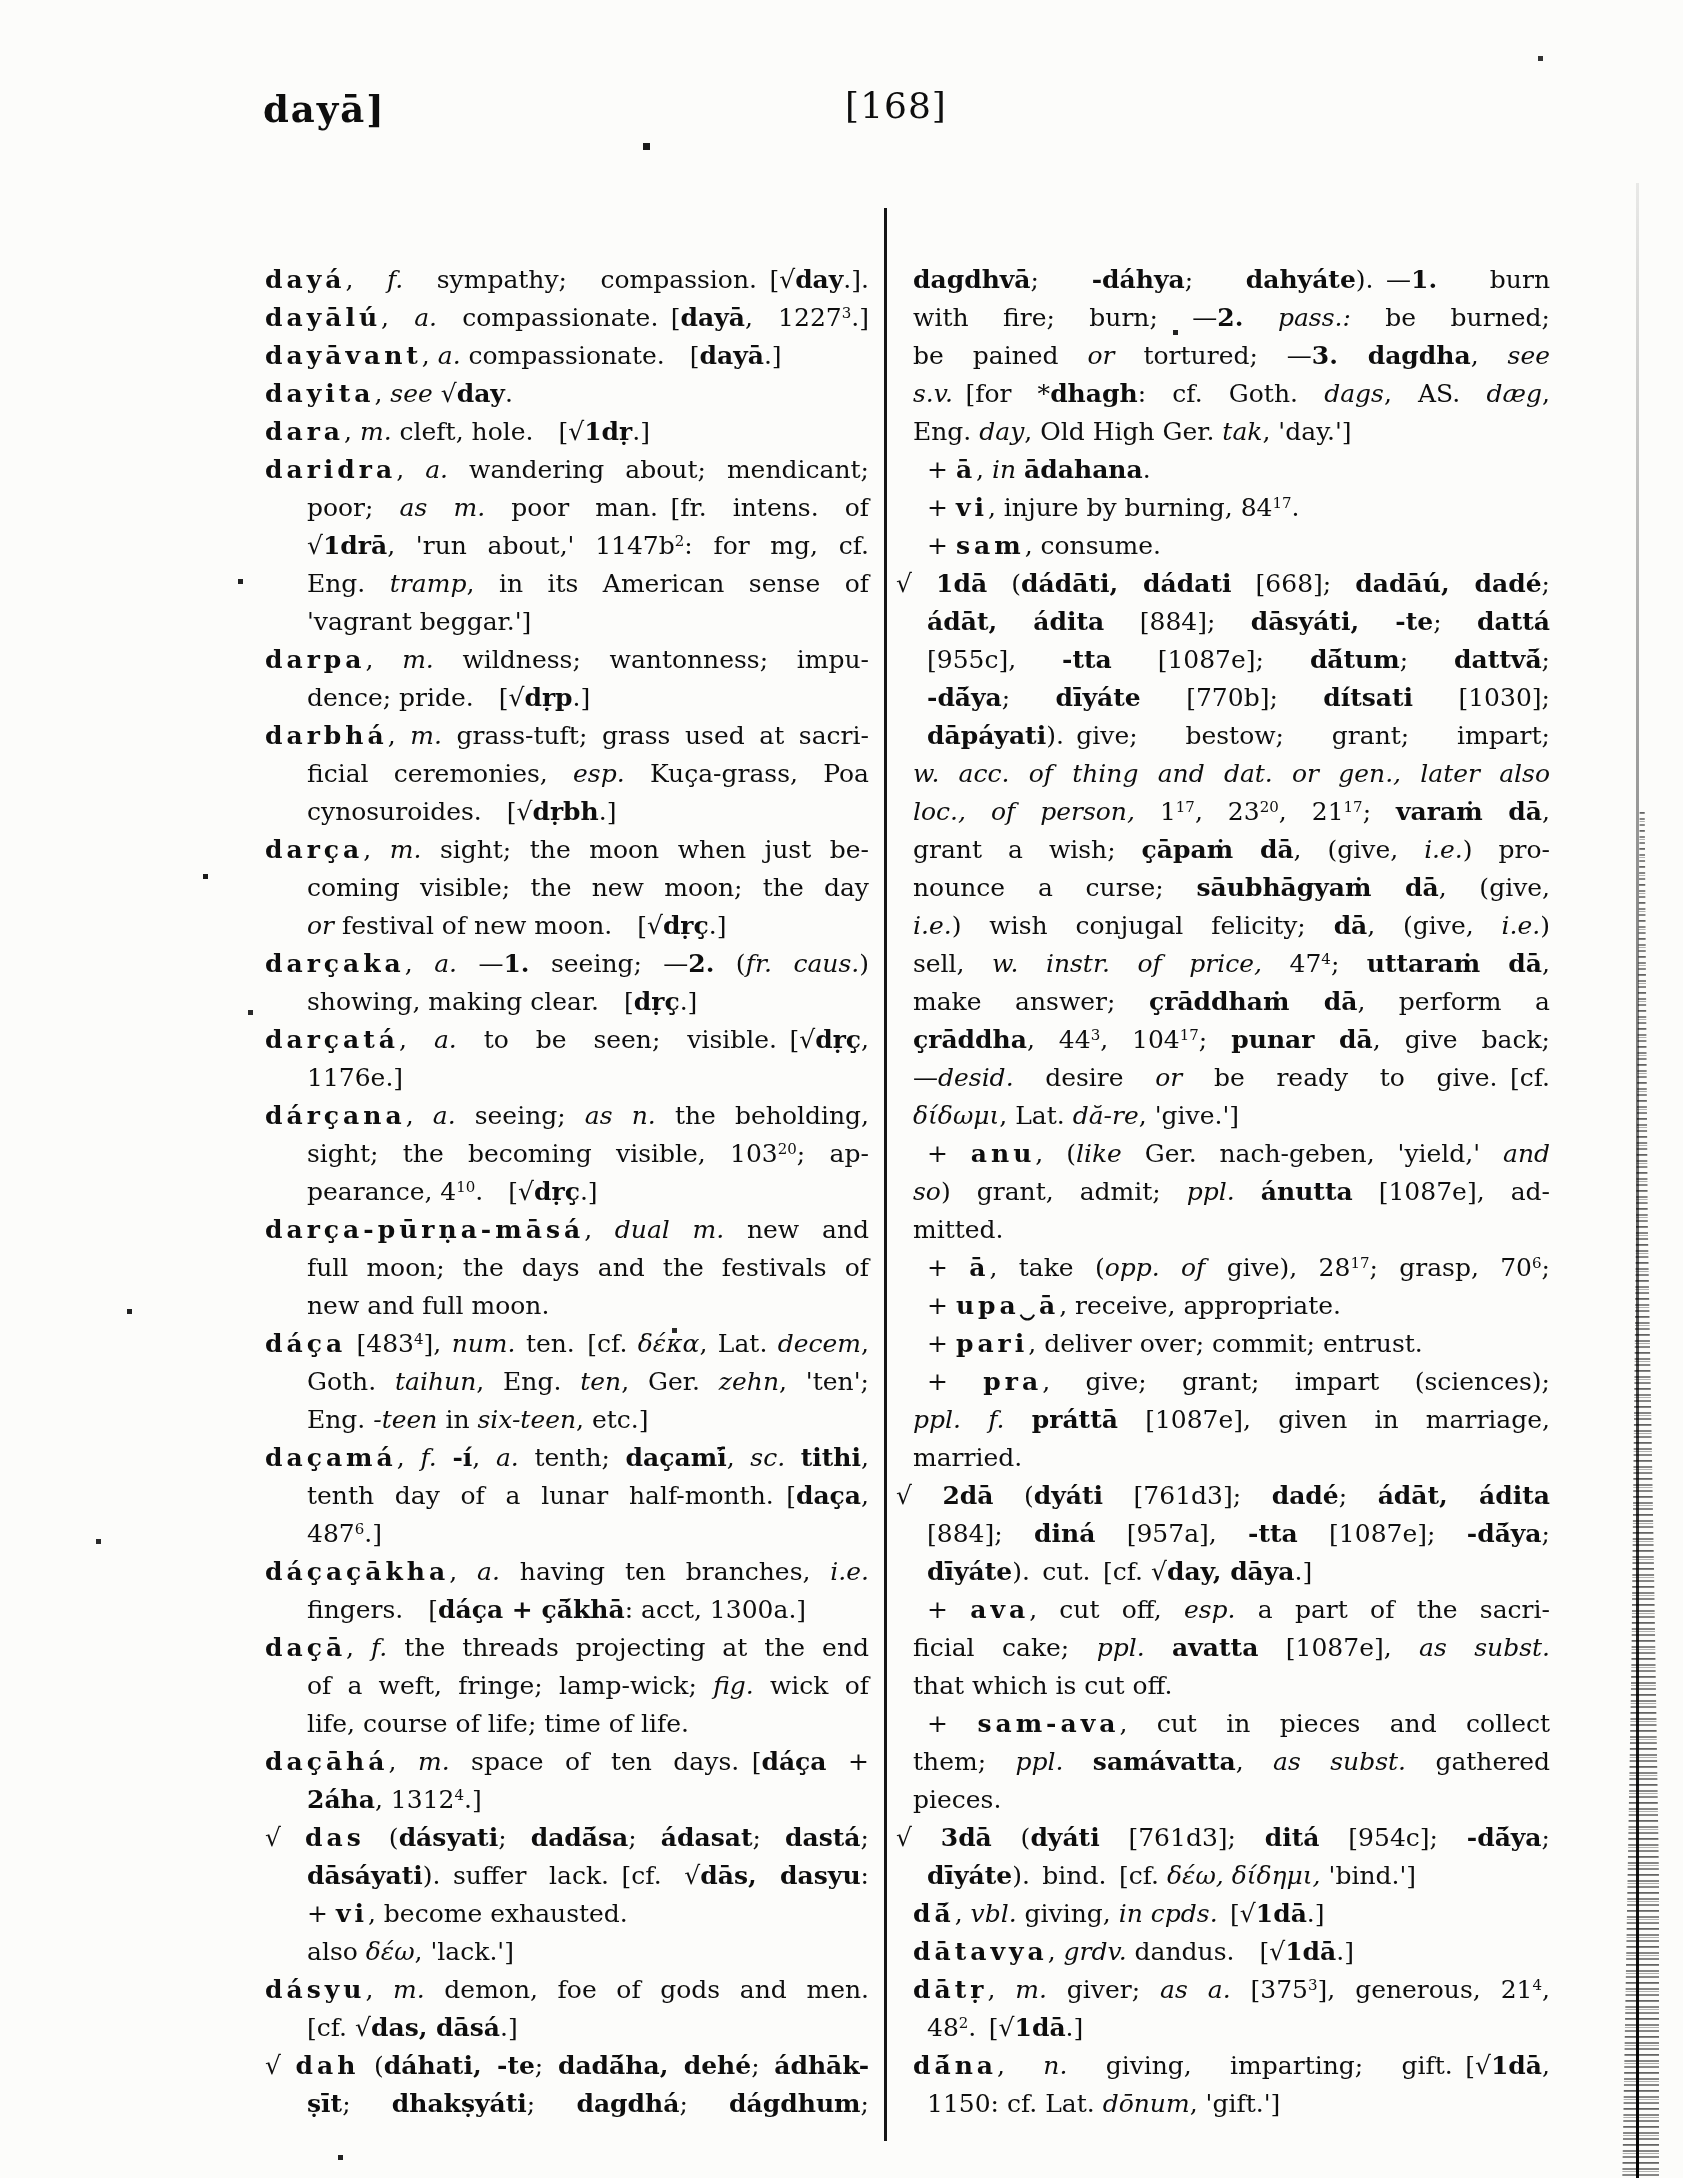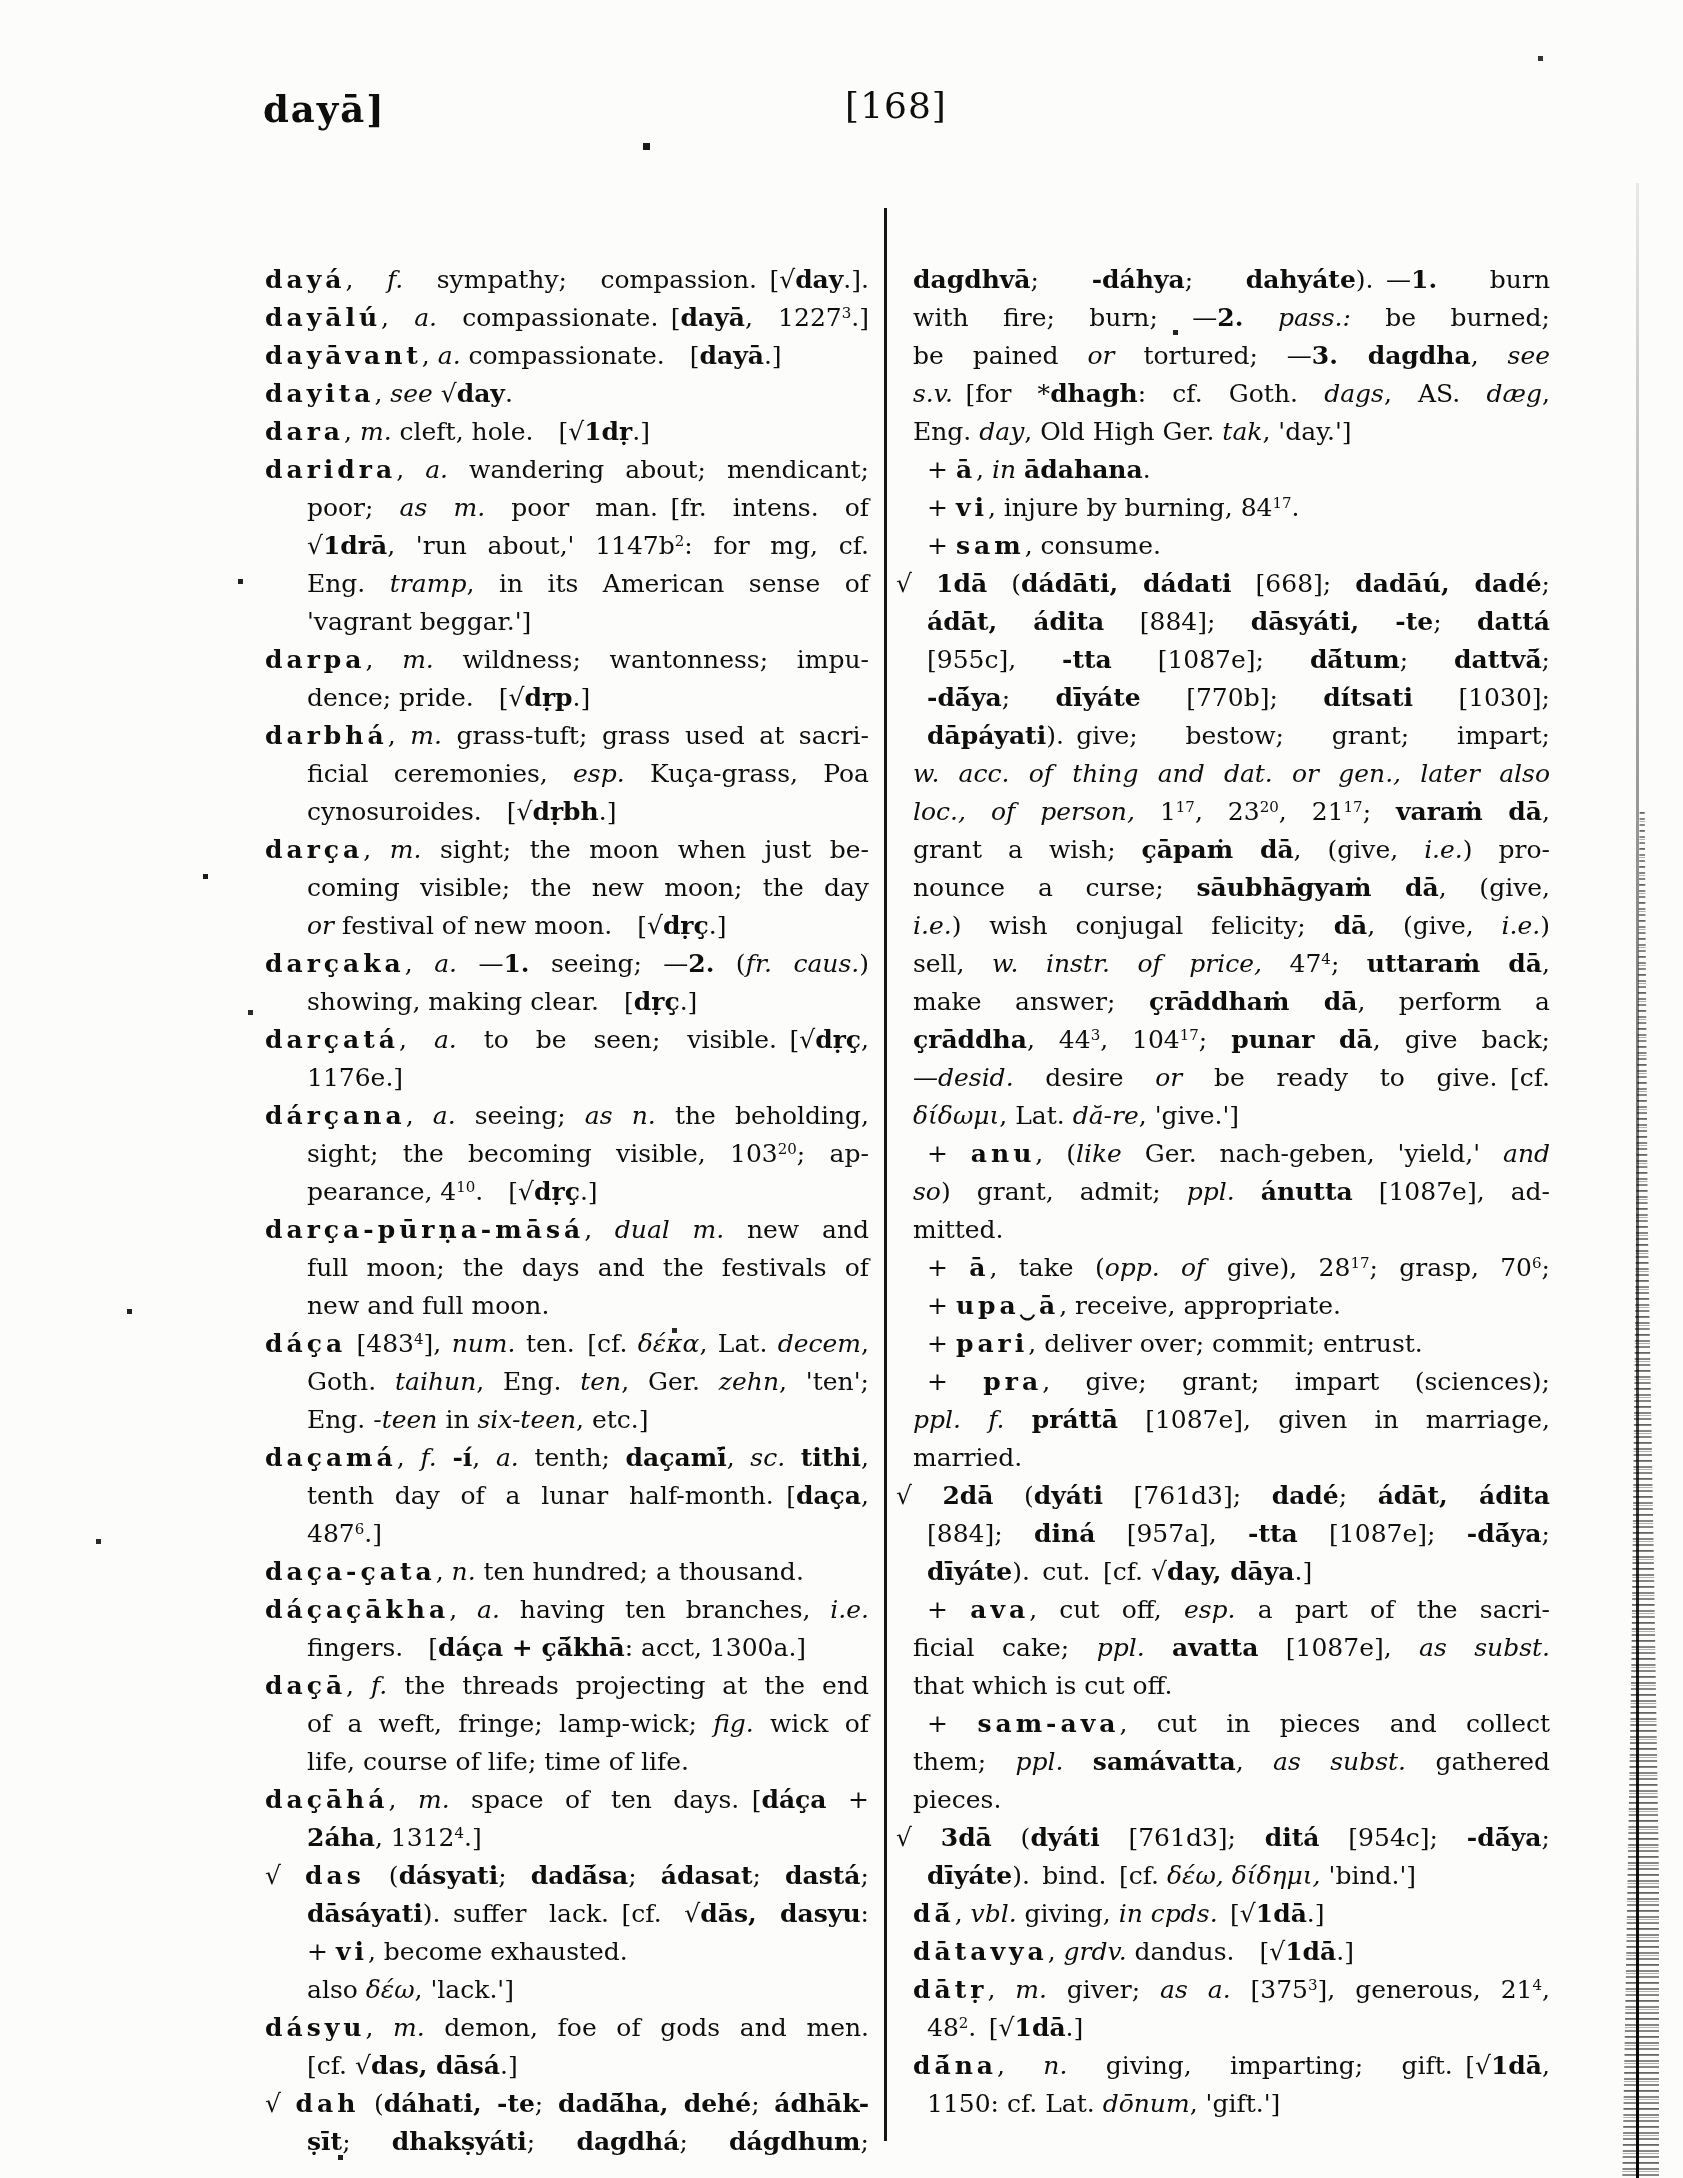--- a/index.html
+++ b/index.html
@@ -101,21 +101,20 @@
       <div class="line ind">pearance, 4<sup>10</sup>.  [√<b>dṛç</b>.]</div>
       <div class="line j"><b class="hw">darça-pūrṇa-māsá</b>, <i>dual m.</i> new and</div>
       <div class="line j ind">full moon; the days and the festivals of</div>
       <div class="line ind">new and full moon.</div>
       <div class="line j"><b class="hw">dáça</b> [483<sup>4</sup>], <i>num.</i> ten. [cf. <i>δέκα</i>, Lat. <i>decem</i>,</div>
       <div class="line j ind">Goth. <i>taihun</i>, Eng. <i>ten</i>, Ger. <i>zehn</i>, 'ten';</div>
       <div class="line ind">Eng. <i>-teen</i> in <i>six-teen</i>, etc.]</div>
       <div class="line j"><b class="hw">daçamá</b>, <i>f.</i> <b>-í</b>, <i>a.</i> tenth; <b>daçamī́</b>, <i>sc.</i> <b>tithi</b>,</div>
       <div class="line j ind">tenth day of a lunar half-month. [<b>daça</b>,</div>
       <div class="line ind">487<sup>6</sup>.]</div>
-      <div class="line"><b class="hw">daça-çata</b>, <i>n.</i> ten hundred; a thousand.</div>
       <div class="line j"><b class="hw">dáçaçākha</b>, <i>a.</i> having ten branches, <i>i.e.</i></div>
       <div class="line ind">fingers.  [<b>dáça + çā́khā</b>: acct, 1300a.]</div>
       <div class="line j"><b class="hw">daçā</b>, <i>f.</i> the threads projecting at the end</div>
       <div class="line j ind">of a weft, fringe; lamp-wick; <i>fig.</i> wick of</div>
       <div class="line ind">life, course of life; time of life.</div>
       <div class="line j"><b class="hw">daçāhá</b>, <i>m.</i> space of ten days. [<b>dáça</b> +</div>
       <div class="line ind"><b>2áha</b>, 1312<sup>4</sup>.]</div>
       <div class="line j root">√ <b class="hw">das</b> (<b>dásyati</b>; <b>dadā́sa</b>; <b>ádasat</b>; <b>dastá</b>;</div>
       <div class="line j ind"><b>dāsáyati</b>). suffer lack. [cf. √<b>dās, dasyu</b>:</div>
       <div class="line ind">+ <b class="hw">vi</b>, become exhausted.</div>

